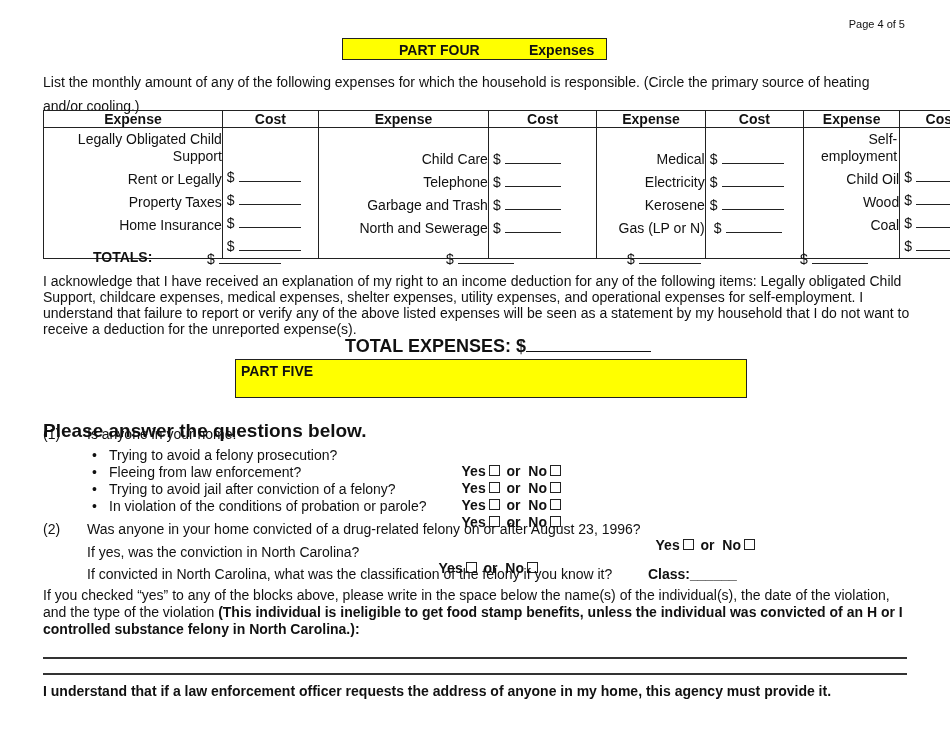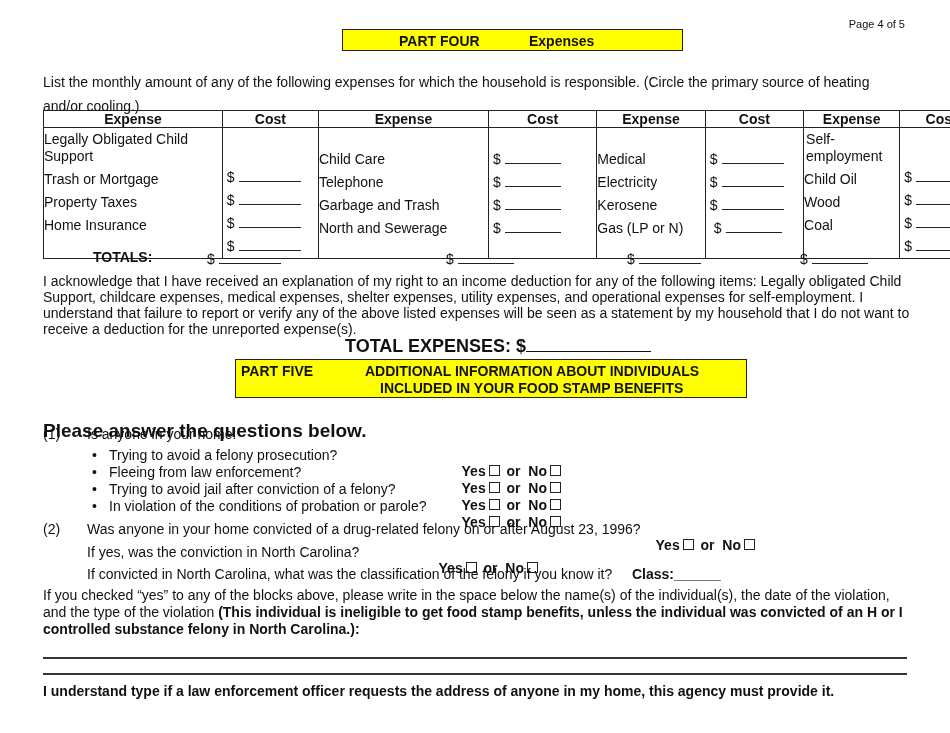--- a/index.html
+++ b/index.html
@@ -1,30 +1,30 @@
 <!DOCTYPE html>
 <html><head>
 <meta charset="utf-8">
 <style>
   html, body { margin:0; padding:0; background:#fff; }
   body { width:950px; height:733px; position:relative; overflow:hidden;
          font-family:"Liberation Sans", "DejaVu Sans", sans-serif; color:#111; }
   .abs { position:absolute; }
   .page-num { right:45px; top:18px; font-size:11px; }
   .banner { background:#ffff00; border:1.5px solid #222; font-weight:bold; box-sizing:border-box; }
-  .banner4 { left:342px; top:29px; width:341px; height:22px; font-size:14px; }
+  .banner4 { left:342px; top:38px; width:265px; height:22px; font-size:14px; }
   .banner4 .p { position:absolute; left:56px; top:3px; }
   .banner4 .t { position:absolute; left:186px; top:3px; }
   .intro { left:43px; top:70px; width:870px; font-size:14px; line-height:24px; }
 
   table.exp { position:absolute; left:43px; top:110px; width:940px; border-collapse:collapse;
               font-size:14px; border:1.5px solid #222; }
   table.exp th { font-weight:bold; border:1px solid #222; height:16px; padding:0; text-align:center; font-size:14px; }
   table.exp td { border-left:1px solid #222; border-right:1px solid #222; vertical-align:top; padding:0; }
-  .cell-exp { text-align:left; line-height:23px; padding-top:0; }
+  .cell-exp { text-align:right; line-height:23px; padding-top:0; }
   .cell-cost { line-height:23px; }
   .line-item { display:block; height:23px; }
   .dollar { padding-left:4px; }
   .blank { display:inline-block; width:62px; border-bottom:1px solid #222; height:14px; vertical-align:baseline; margin-left:4px; }
   .blank.s { width:56px; }
 
   .totals-label { left:93px; top:249px; font-size:14px; font-weight:bold; }
   .tot { top:249px; font-size:14px; }
 
   .ack { left:43px; top:273px; width:870px; font-size:14px; line-height:16px; }
@@ -79,21 +79,21 @@
       <th>Cost</th>
       <th>Expense</th>
       <th>Cost</th>
     </tr>
   </thead>
   <tbody>
     <tr style="height:116px">
 
       <td class="cell-exp" style="line-height:17px;padding-top:3px;">
         <div style="height:40px">Legally Obligated Child Support</div>
-        <div style="height:23px">Trash or Mortgage</div>
+        <div style="height:23px">Rent or Legally</div>
         <div style="height:23px">Property Taxes</div>
         <div style="height:23px">Home Insurance</div>
       </td>
       <td class="cell-cost" style="padding-top:38px;">
         <span class="line-item"><span class="dollar">$</span><span class="blank"></span></span>
         <span class="line-item"><span class="dollar">$</span><span class="blank"></span></span>
         <span class="line-item"><span class="dollar">$</span><span class="blank"></span></span>
         <span class="line-item"><span class="dollar">$</span><span class="blank"></span></span>
       </td>
 
@@ -146,22 +146,20 @@
 <div class="abs tot" style="left:800px"><span>$</span><span class="blank s"></span></div>
 
 <div class="abs ack">I acknowledge that I have received an explanation of my right to an income deduction for any of the following items:  Legally obligated Child Support, childcare expenses, medical expenses, shelter expenses, utility expenses, and operational expenses for self-employment.  I understand that failure to report or verify any of the above listed expenses will be seen as a statement by my household that I do not want to receive a deduction for the unreported expense(s).</div>
 
 <div class="abs total-exp">
   <span>TOTAL EXPENSES: $</span><span class="line"></span>
 </div>
 
 <div class="abs banner banner5">
   <span class="p">PART FIVE</span>
-  <span class="t1">ADDITIONAL INFORMATION ABOUT INDIVIDUALS</span>
-  <span class="t2">INCLUDED IN YOUR FOOD STAMP BENEFITS</span>
 </div>
 
 <div class="abs qhead">Please answer the questions below.</div>
 
 <div class="abs qtext" style="left:43px;top:426px">(1)</div>
 <div class="abs qtext" style="left:87px;top:426px">Is anyone in your home:</div>
 
 <div class="abs bullet" style="left:92px;top:447px">•</div>
 <div class="abs qtext" style="left:109px;top:447px">Trying to avoid a felony prosecution?</div>
 <div class="abs bullet" style="left:92px;top:464px">•</div>
@@ -189,22 +187,22 @@
 <div class="abs yn" style="left:648px;top:521px">
   <span>Yes</span><span class="box"></span> <span>or</span>  <span>No</span><span class="box"></span>
 </div>
 
 <div class="abs qtext" style="left:87px;top:544px">If yes, was the conviction in North Carolina?</div>
 <div class="abs yn" style="left:431px;top:544px">
   <span>Yes</span><span class="box"></span> <span>or</span>  <span>No</span><span class="box"></span>
 </div>
 
 <div class="abs qtext" style="left:87px;top:566px">If convicted in North Carolina, what was the classification of the felony if you know it?</div>
-<div class="abs yn" style="left:632px;top:566px">Class:______</div>
+<div class="abs yn" style="left:648px;top:566px">Class:______</div>
 
 <div class="abs instr">
   <span>If you checked “yes” to any of the blocks above, please write in the space below the name(s) of the individual(s), the date of the violation, and the type of the violation </span><b>(This individual is ineligible to get food stamp benefits, unless the individual was convicted of an H or I controlled substance felony in North Carolina.):</b>
 </div>
 
 <div class="abs wline" style="top:657px"></div>
 <div class="abs wline" style="top:673px"></div>
 
-<div class="abs final">I understand type if a law enforcement officer requests the address of anyone in my home, this agency must provide it.</div>
+<div class="abs final">I understand that if a law enforcement officer requests the address of anyone in my home, this agency must provide it.</div>
 
 </body></html>

